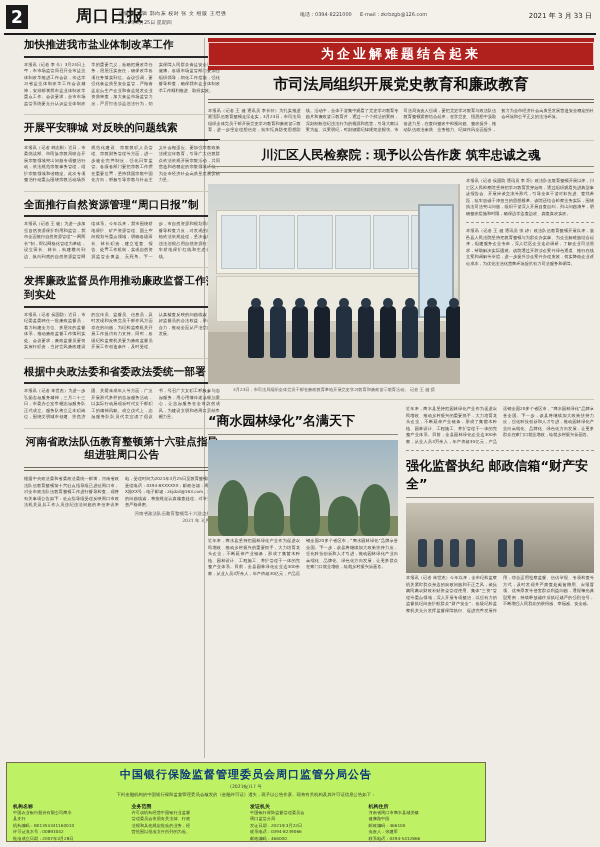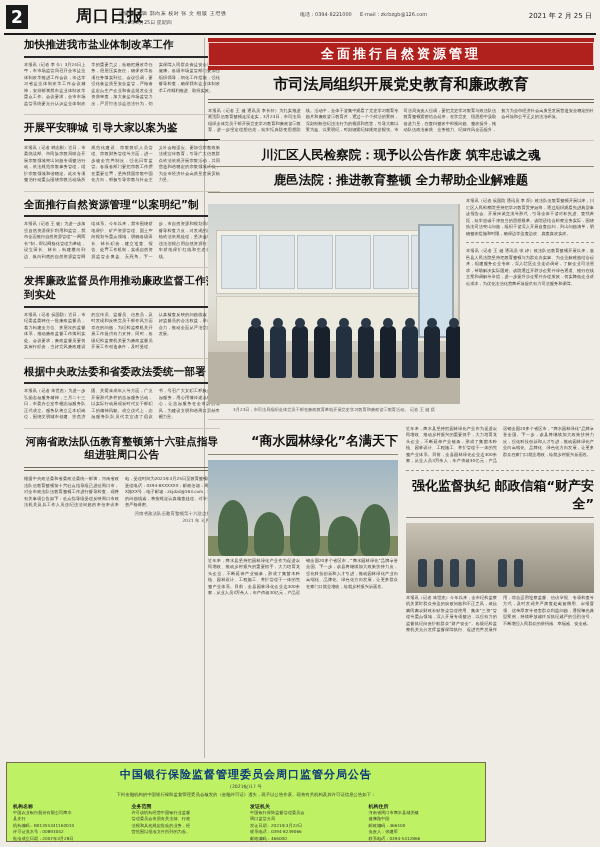--- a/index.html
+++ b/index.html
@@ -105,21 +105,21 @@
     background:#eceadf;border:1px solid #cfc9ba;}
   .photo .bcell{position:absolute;top:4px;width:34px;height:52px;background:#dfe6ea;border:1px solid #b9c4cb;}
   .photo .pillar{position:absolute;left:250px;top:0;width:26px;height:160px;background:#c3bcae;}
   .photo .win{position:absolute;right:6px;top:20px;width:32px;height:110px;background:#cfe0ea;border:2px solid #9aa8b0;}
   .cop{position:absolute;bottom:26px;width:16px;height:52px;background:#1d2733;border-radius:5px 5px 2px 2px;}
   .cop:after{content:"";position:absolute;left:3px;top:-8px;width:10px;height:10px;border-radius:50%;background:#2a3847;}
   .cop.b{background:#22303f;}
   .cop.c{background:#17202b;}
   .caption{font-size:4.2px;color:#555;text-align:center;line-height:1.4;}
   
-  .qhl{font-size:13px;font-weight:bold;text-align:right;color:#111;margin:6px 0 4px;}
+  .qhl{font-size:13px;font-weight:bold;text-align:left;color:#111;margin:6px 0 4px;}
   
   .notice{
     position:absolute;left:6px;top:762px;width:480px;height:80px;
     border:1px solid #7a6a52;background:#bef264;box-sizing:border-box;padding:4px 6px;
   }
   .notice-title{
     text-align:center;font-size:11px;font-weight:bold;color:#0b3a7a;letter-spacing:1px;
   }
   .notice-sub{text-align:center;font-size:4.6px;color:#444;margin-top:2px;}
   .notice-body{margin-top:3px;}
@@ -140,46 +140,46 @@
 
 <div class="page">
 
   <div class="masthead">
     <div class="pagenum">2</div>
     <div class="paper-name">周口日报</div>
     <div class="mast-meta">总编室 编辑 郭向东 校对 张 文 组版 王增强</div>
     <div class="mast-meta2">2021年3月25日  星期四</div>
     <div class="mast-contact">电话：0394-8221000</div>
     <div class="mast-contact2">E-mail：zkrbzgb@126.com</div>
-    <div class="mast-date">2021 年 2 月 25 日</div>
+    <div class="mast-date">2021 年 3 月 33 日</div>
   </div>
   <div class="mast-rule"></div>
 
   <div class="divider-v"></div>
 
   <div class="col-left">
 
     <div class="block">
       <div class="hl">加快推进我市盐业体制改革工作</div>
       <div class="bold-rule"></div>
       <div class="txt cols3">本报讯（记者 李 伟）3月24日上午，市市场监管局召开全市盐业体制改革推进工作会议，传达学习省盐业体制改革工作会议精神，安排部署我市盐业体制改革重点工作。会议要求，全市市场监管系统要充分认识盐业体制改革的重要意义，准确把握改革任务，层层压实责任，确保改革各项任务落实到位。会议强调，要强化食盐质量安全监管，严格食盐定点生产企业和食盐批发企业资质审查，加大食盐市场监管力度，严厉打击涉盐违法行为，切实保障人民群众食盐安全和身体健康。各级市场监管部门要加强组织领导，细化工作措施，强化督导检查，确保我市盐业体制改革工作顺利推进、取得实效。</div>
     </div>
 
     <div class="thin-sep"></div>
 
     <div class="block">
-      <div class="hl">开展平安聊城 引导大家以案为鉴</div>
+      <div class="hl">开展平安聊城 对反映的问题线索</div>
       <div class="bold-rule"></div>
       <div class="txt cols3">本报讯（记者 韩志刚）近日，市委统战部、市民族宗教局联合开展宗教领域突出问题专项整治行动，依法规范宗教事务管理，维护宗教领域和谐稳定。此次专项整治行动重点围绕宗教活动场所规范化建设、宗教教职人员管理、宗教财务管理等方面，进一步健全完善制度，强化日常监管。各级各部门要把宗教工作摆在重要位置，坚持我国宗教中国化方向，积极引导宗教与社会主义社会相适应。要加强宗教政策法规宣传教育，引导广大信教群众依法依规开展宗教活动，共同营造和谐稳定的宗教领域环境，为全市经济社会高质量发展贡献力量。</div>
     </div>
 
     <div class="thin-sep"></div>
 
     <div class="block">
-      <div class="hl">全面推行自然资源管理“以案明纪”制</div>
+      <div class="hl">全面推行自然资源管理“周口日报”制</div>
       <div class="bold-rule"></div>
       <div class="txt cols3">本报讯（记者 王 健）为进一步加强自然资源保护利用和监管，我市全面推行自然资源管理“一网两长”制，即以网格化管理为基础，设立田长、林长，构建横向到边、纵向到底的自然资源监管网络体系。今年以来，我市围绕耕地保护、矿产资源管理、国土空间规划等重点领域，明确各级田长、林长职责，建立巡查、报告、处置工作机制，实现自然资源监管全覆盖、无死角。下一步，市自然资源和规划局将加大督导检查力度，对发现的问题严格依法依规处理，坚决遏制各类违法违规占用自然资源行为，守牢耕地保护红线和生态保护红线。</div>
     </div>
 
     <div class="thin-sep"></div>
 
     <div class="block">
       <div class="hl">发挥廉政监督员作用推动廉政监督工作落到实处</div>
       <div class="bold-rule"></div>
       <div class="txt cols3">本报讯（记者 侯国防）近日，市纪委监委聘任一批廉政监督员，着力构建全方位、多层次的监督体系，推动廉政监督工作落到实处。会议要求，廉政监督员要切实履行职责，当好党风廉政建设的宣传员、监督员、信息员，及时发现和反映党员干部作风方面存在的问题，为纪检监察机关开展工作提供有力支持。同时，各级纪检监察机关要为廉政监督员开展工作创造条件，及时受理、认真核查反映的问题线索，保护好监督员的合法权益，形成监督合力，推动全面从严治党向纵深发展。</div>
@@ -201,33 +201,32 @@
       <div class="txt cols2">根据中央政法委和省委政法委统一部署，河南省政法队伍教育整顿第十六驻点指导组已进驻周口市，对全市政法队伍教育整顿工作进行督导检查。现将有关事项公告如下：驻点指导组受理反映周口市政法机关及其工作人员违纪违法问题的来信来访来电，受理时间为2021年3月25日至教育整顿结束。受理电话：0394-8XXXXXX；邮政信箱：周口市XX路XX号；电子邮箱：zkjdzd@163.com。对反映的问题线索，将按规定认真核查处理。对举报人信息严格保密。</div>
       <div class="byline">河南省政法队伍教育整顿第十六驻点指导组</div>
       <div class="byline">2021 年 3 月 9 日</div>
     </div>
 
   </div>
 
   <div class="col-right">
 
     <div class="redbar">
-      <div class="redbar-inner">全面推行自然资源管理</div>
+      <div class="redbar-inner">为企业解难题结合起来</div>
     </div>
 
     <div class="hl-lg">市司法局组织开展党史教育和廉政教育</div>
     <div class="double-rule"></div>
     <div class="txt cols4">本报讯（记者 王 健 通讯员 李长征）为扎实推进政法队伍教育整顿走深走实，3月23日，市司法局组织全体党员干部开展党史学习教育和廉政警示教育，进一步坚定理想信念，筑牢拒腐防变思想防线。活动中，全体干警集中观看了党史学习教育专题片和廉政警示教育片，通过一个个鲜活的案例，深刻剖析违纪违法行为的根源和危害，引导大家以案为鉴、以案明纪，时刻绷紧纪律规矩这根弦。市司法局负责人强调，要把党史学习教育与政法队伍教育整顿紧密结合起来，在学党史、悟思想中汲取奋进力量，在查纠整改中检视问题、整改提升，推动队伍政治素质、业务能力、纪律作风全面提升，努力为全市经济社会高质量发展营造安全稳定的社会环境和公平正义的法治环境。</div>
 
     <div class="thin-sep"></div>
 
     <div class="hl-md">川汇区人民检察院：现予以公告作废 筑牢忠诚之魂</div>
     <div class="rule-thin"></div>
 
-    <div class="hl-md">鹿邑法院：推进教育整顿 全力帮助企业解难题</div>
     <div class="rule-thin"></div>
 
     <div style="display:flex;gap:6px;">
       <div style="flex:0 0 252px;">
         <div class="photo">
           <div class="wall"></div>
           <div class="floor"></div>
           <div class="boardrow">
             <div class="bcell" style="left:4px"></div>
             <div class="bcell" style="left:42px"></div>

